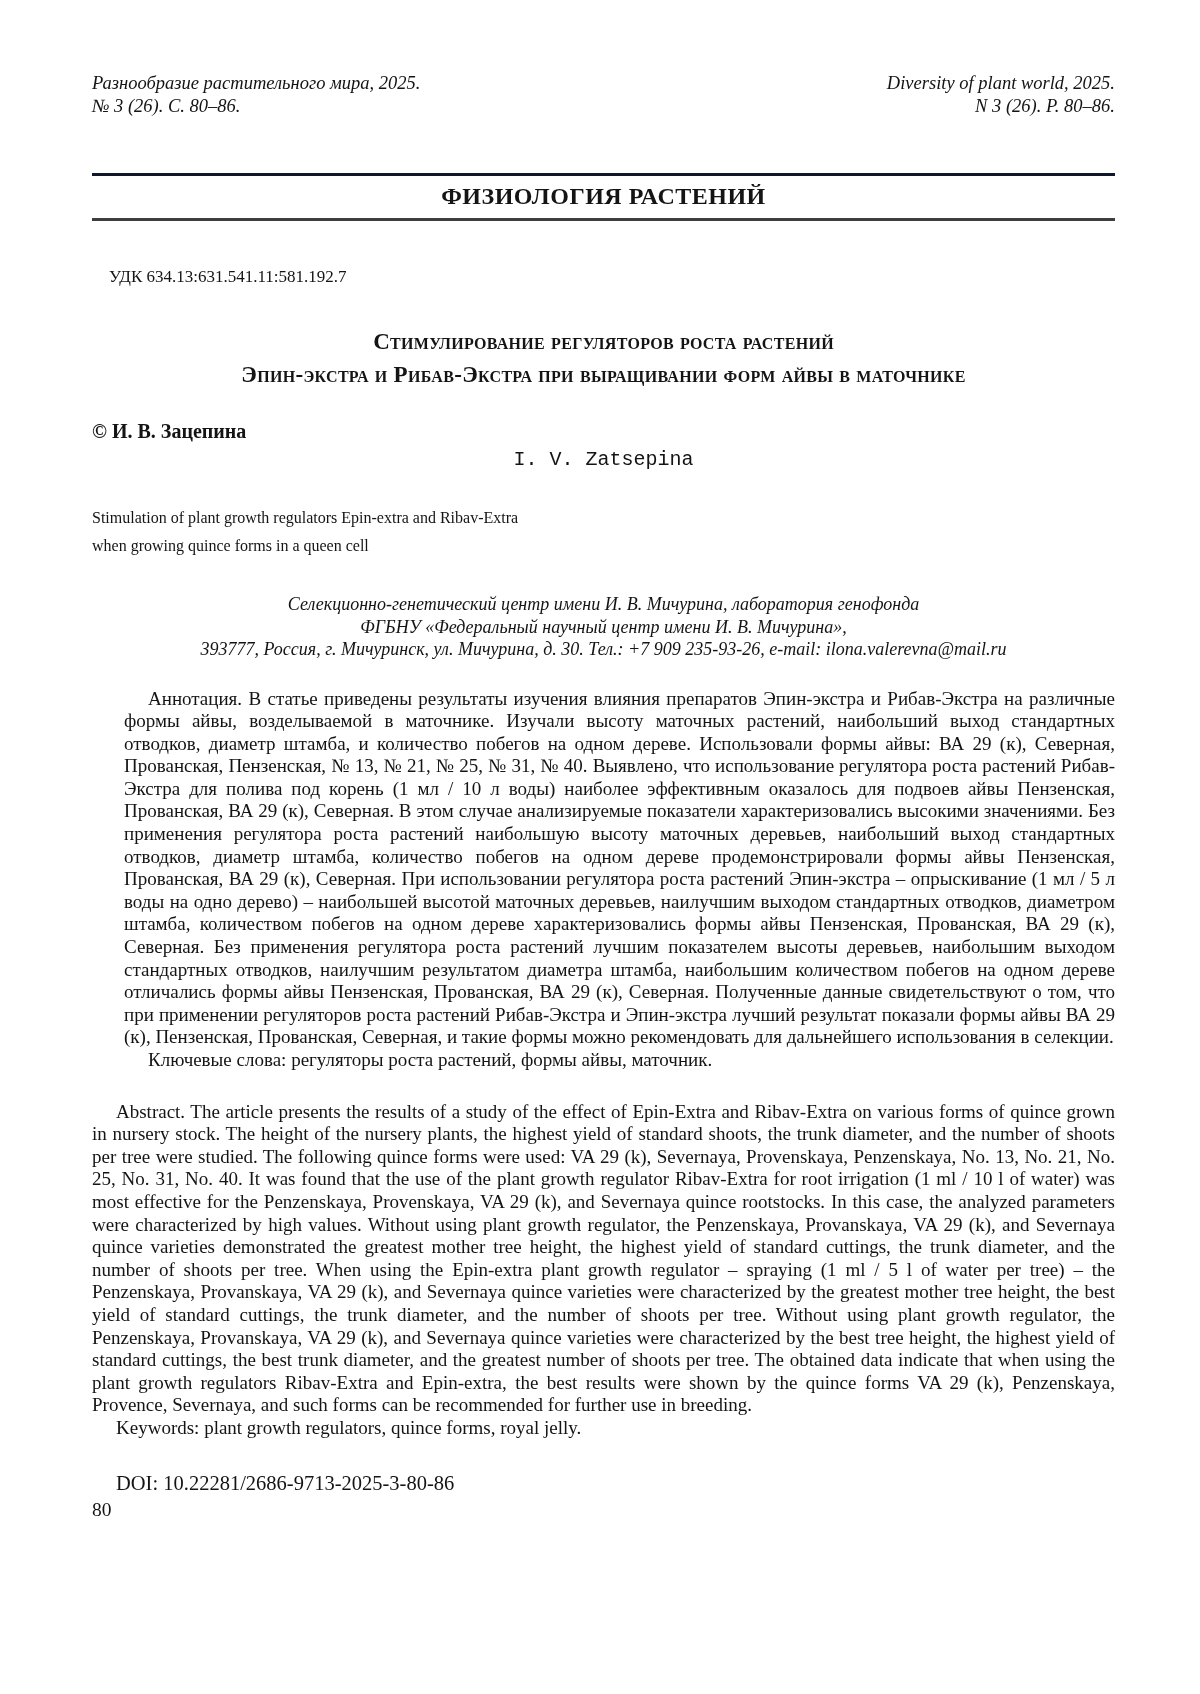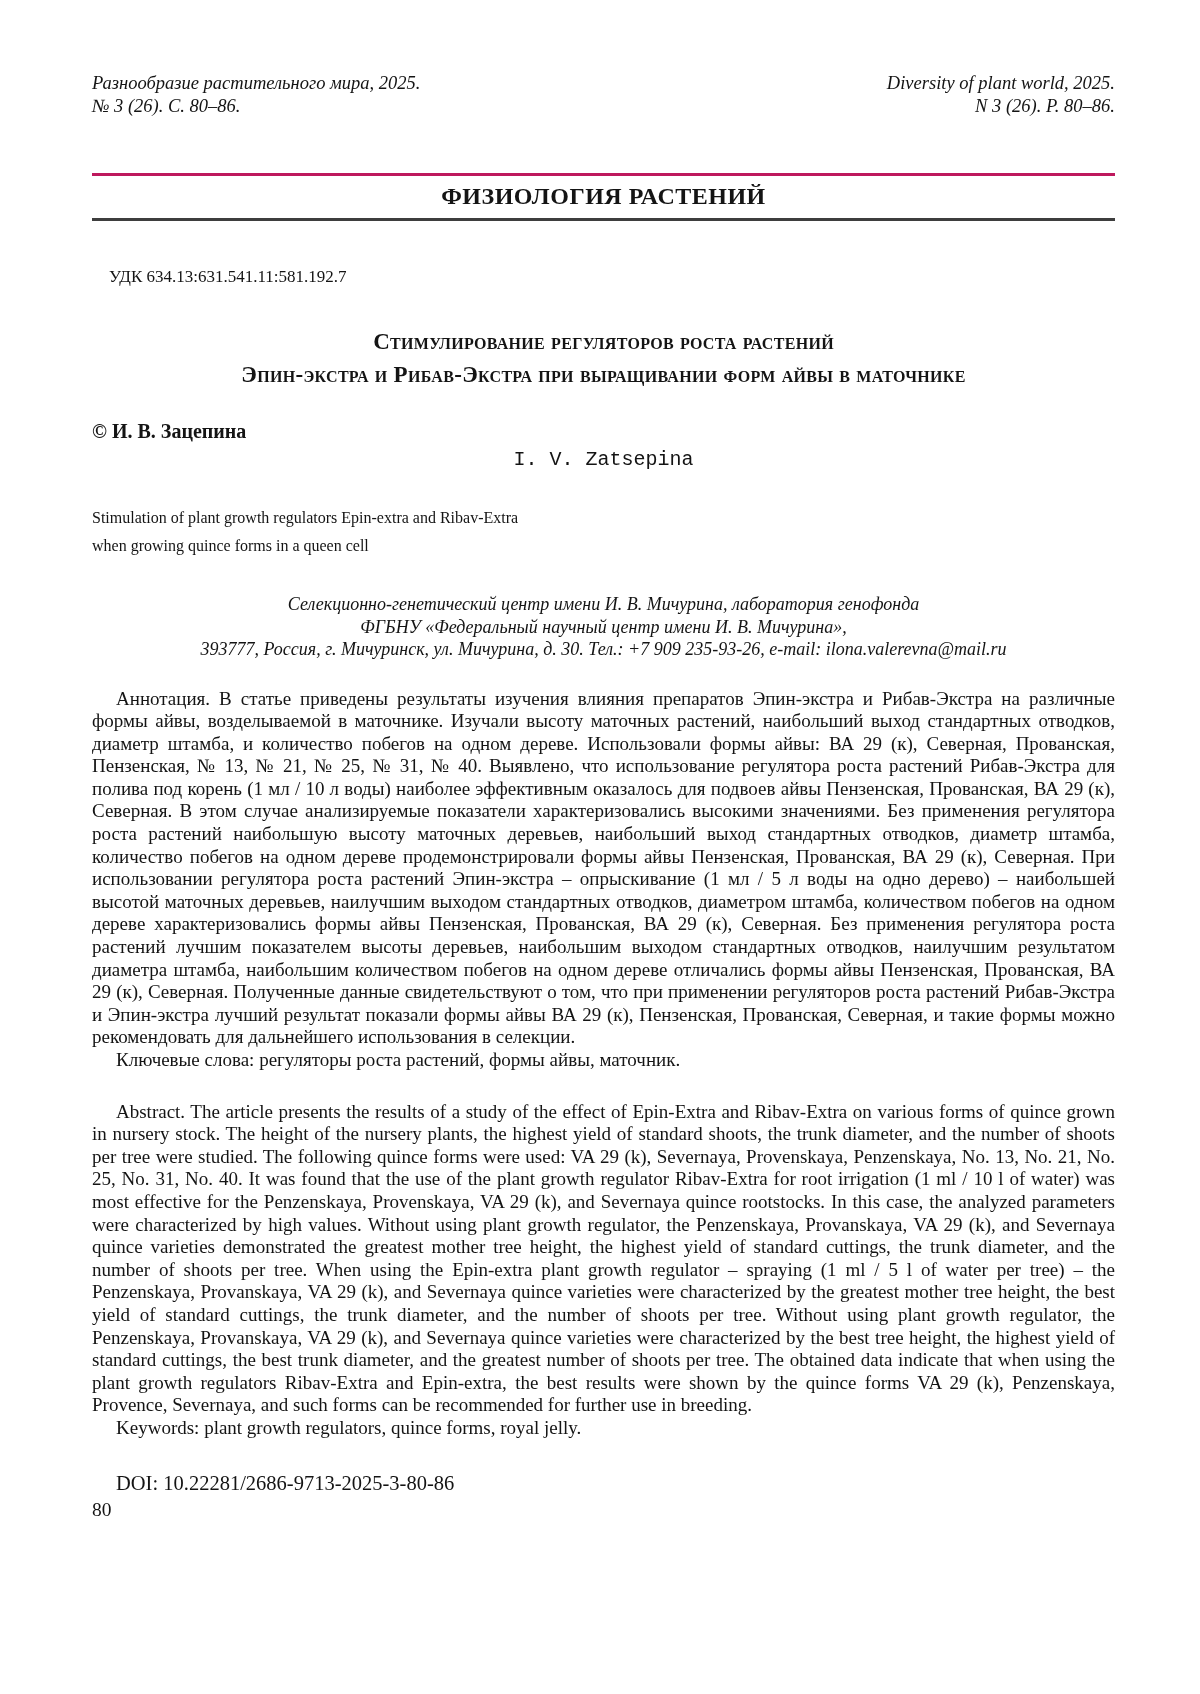--- a/index.html
+++ b/index.html
@@ -18,21 +18,21 @@
   .journal-header {
     display: flex;
     justify-content: space-between;
     font-style: italic;
     font-size: 18.5px;
     line-height: 23px;
   }
   .journal-header .right { text-align: right; }
   .section-band {
     margin-top: 55px;
-    border-top: 3px solid #be185d;
+    border-top: 3px solid #0f172a;
     border-bottom: 3px solid #3e3e3e;
     text-align: center;
     padding: 7px 0 8px 0;
   }
   .section-band .section-title {
     font-size: 24px;
     font-weight: bold;
     letter-spacing: 0.5px;
   }
   .udc {
@@ -68,21 +68,21 @@
     font-size: 16px;
     line-height: 28px;
   }
   .affiliation {
     margin-top: 33px;
     text-align: center;
     font-style: italic;
     font-size: 18px;
     line-height: 22.5px;
   }
-  .abstract-ru-block { margin-top: 27px; }
+  .abstract-ru-block { margin-top: 27px; margin-left: 32px; }
   .abstract-en-block { margin-top: 29px; }
   p.justified {
     font-size: 19px;
     line-height: 22.6px;
     text-align: justify;
     text-indent: 24px;
   }
   .doi {
     margin-top: 32px;
     font-size: 20.5px;

